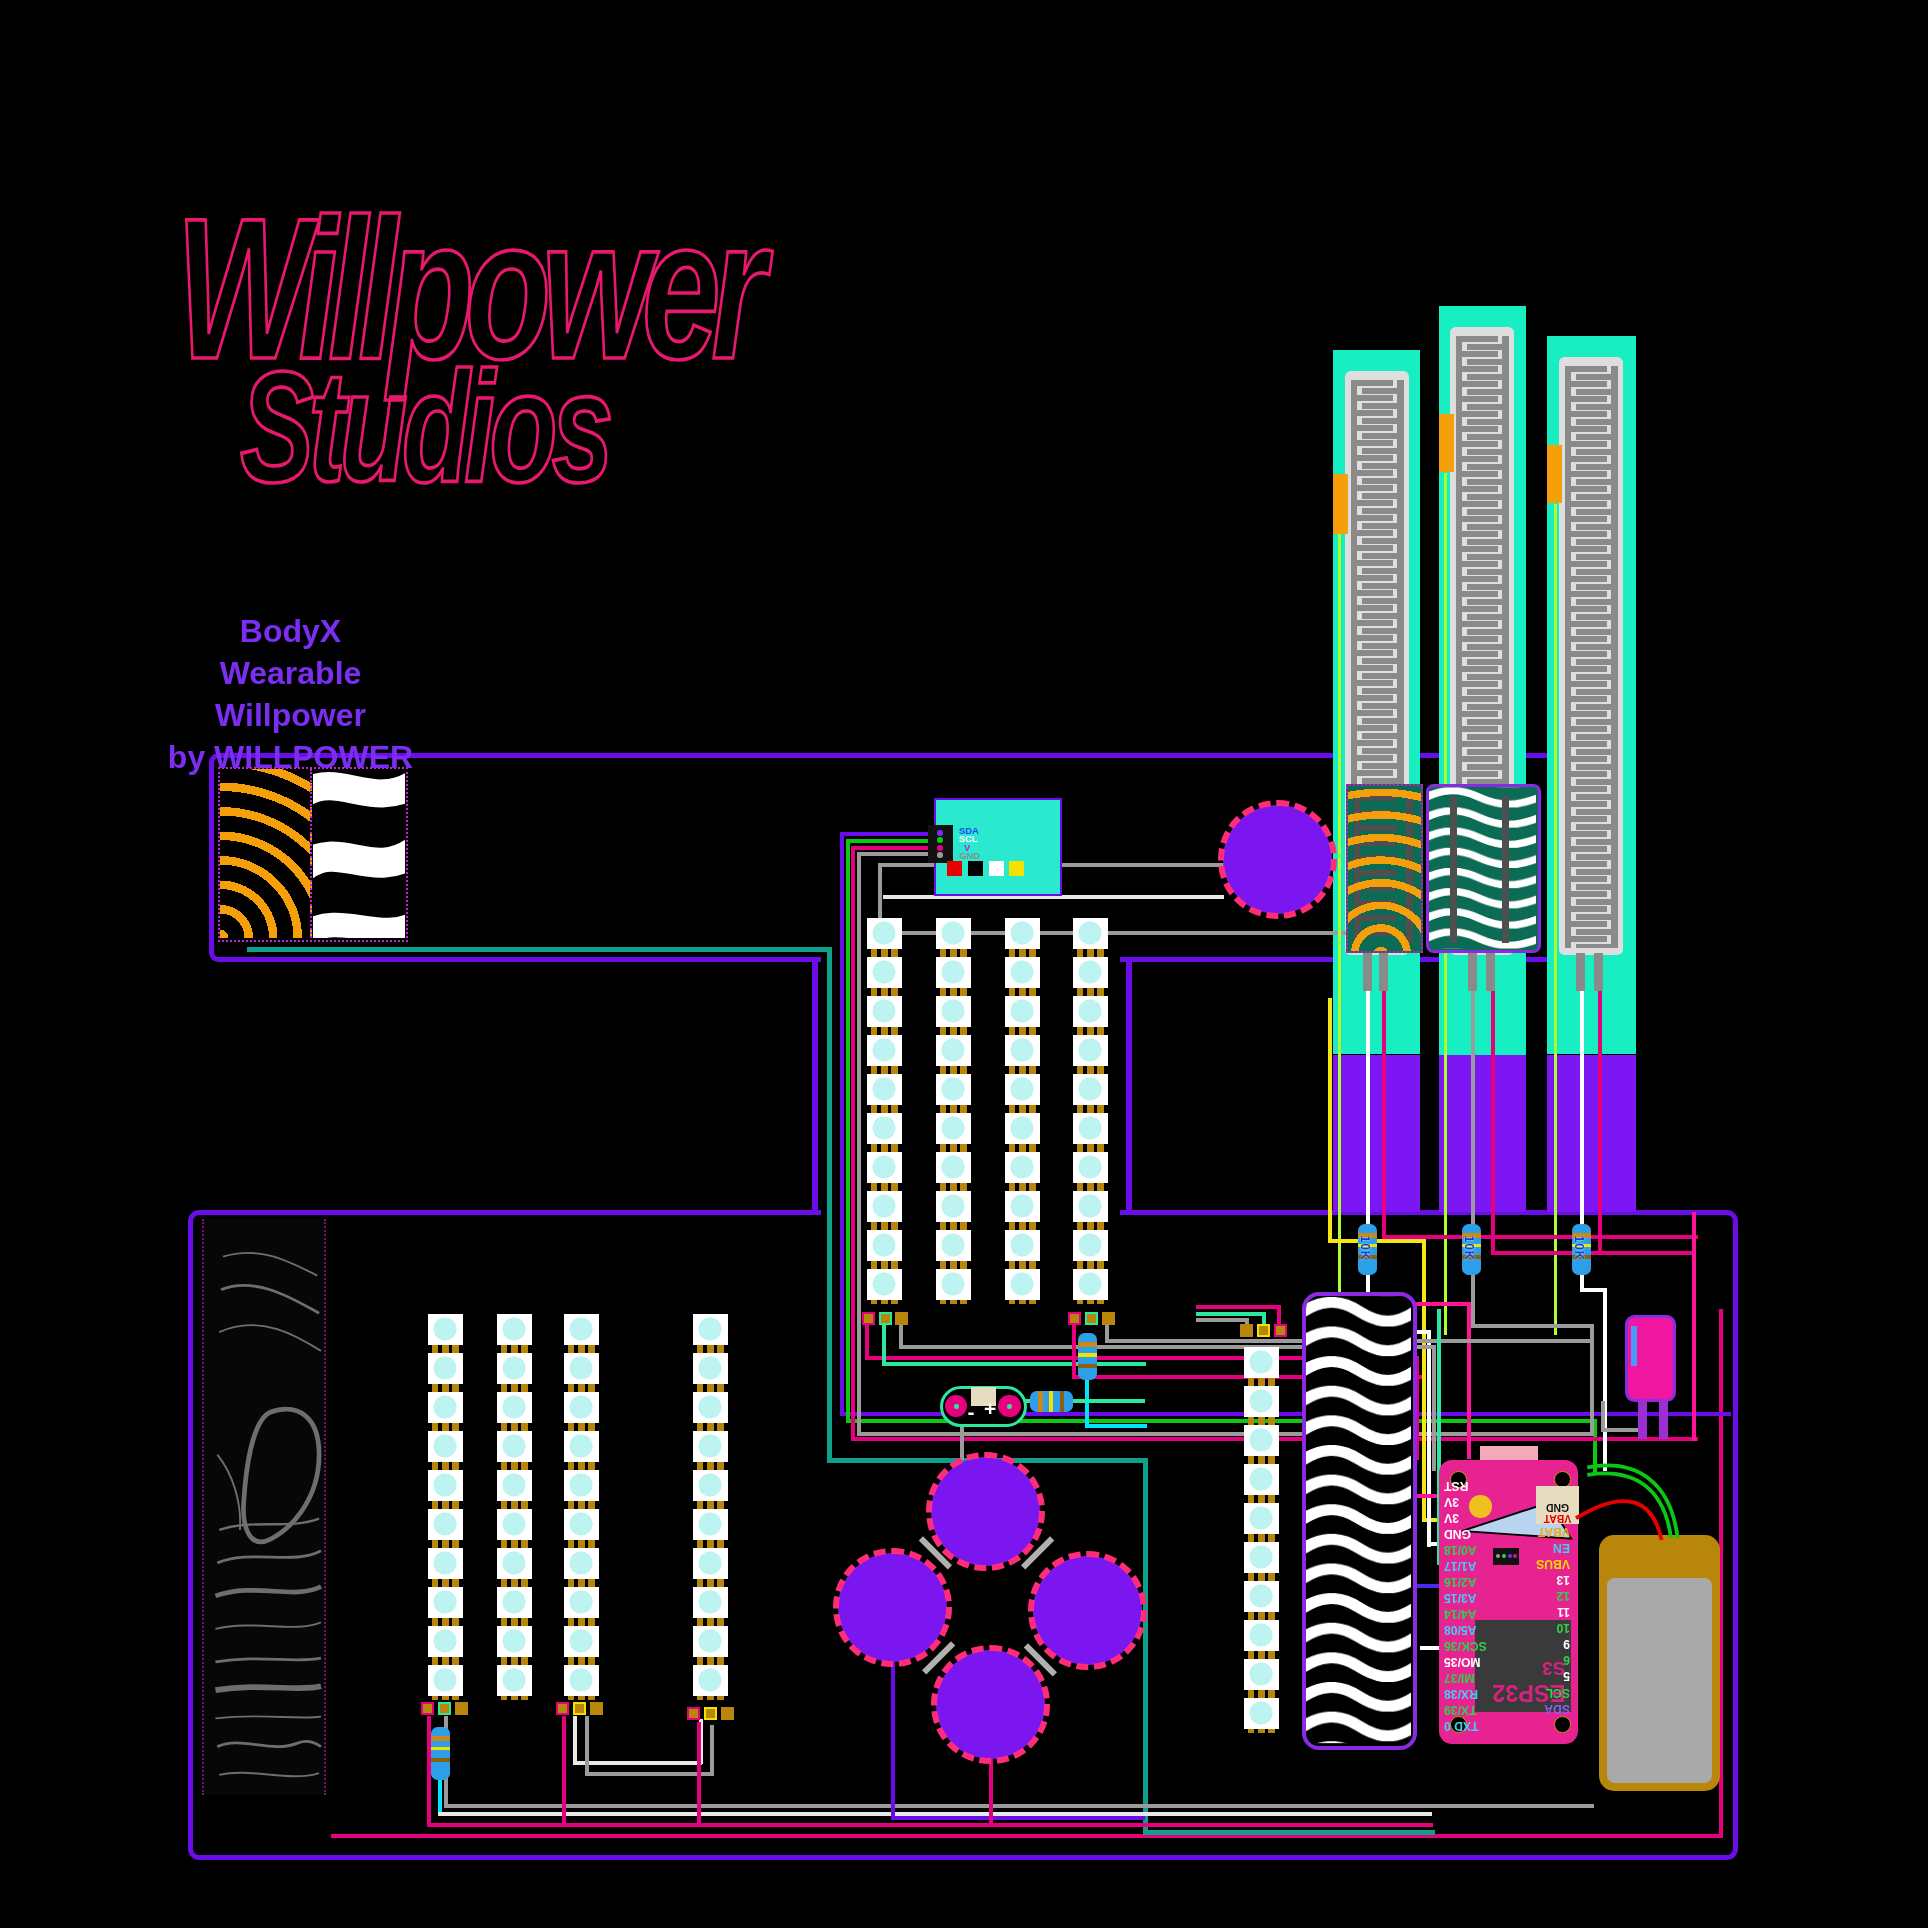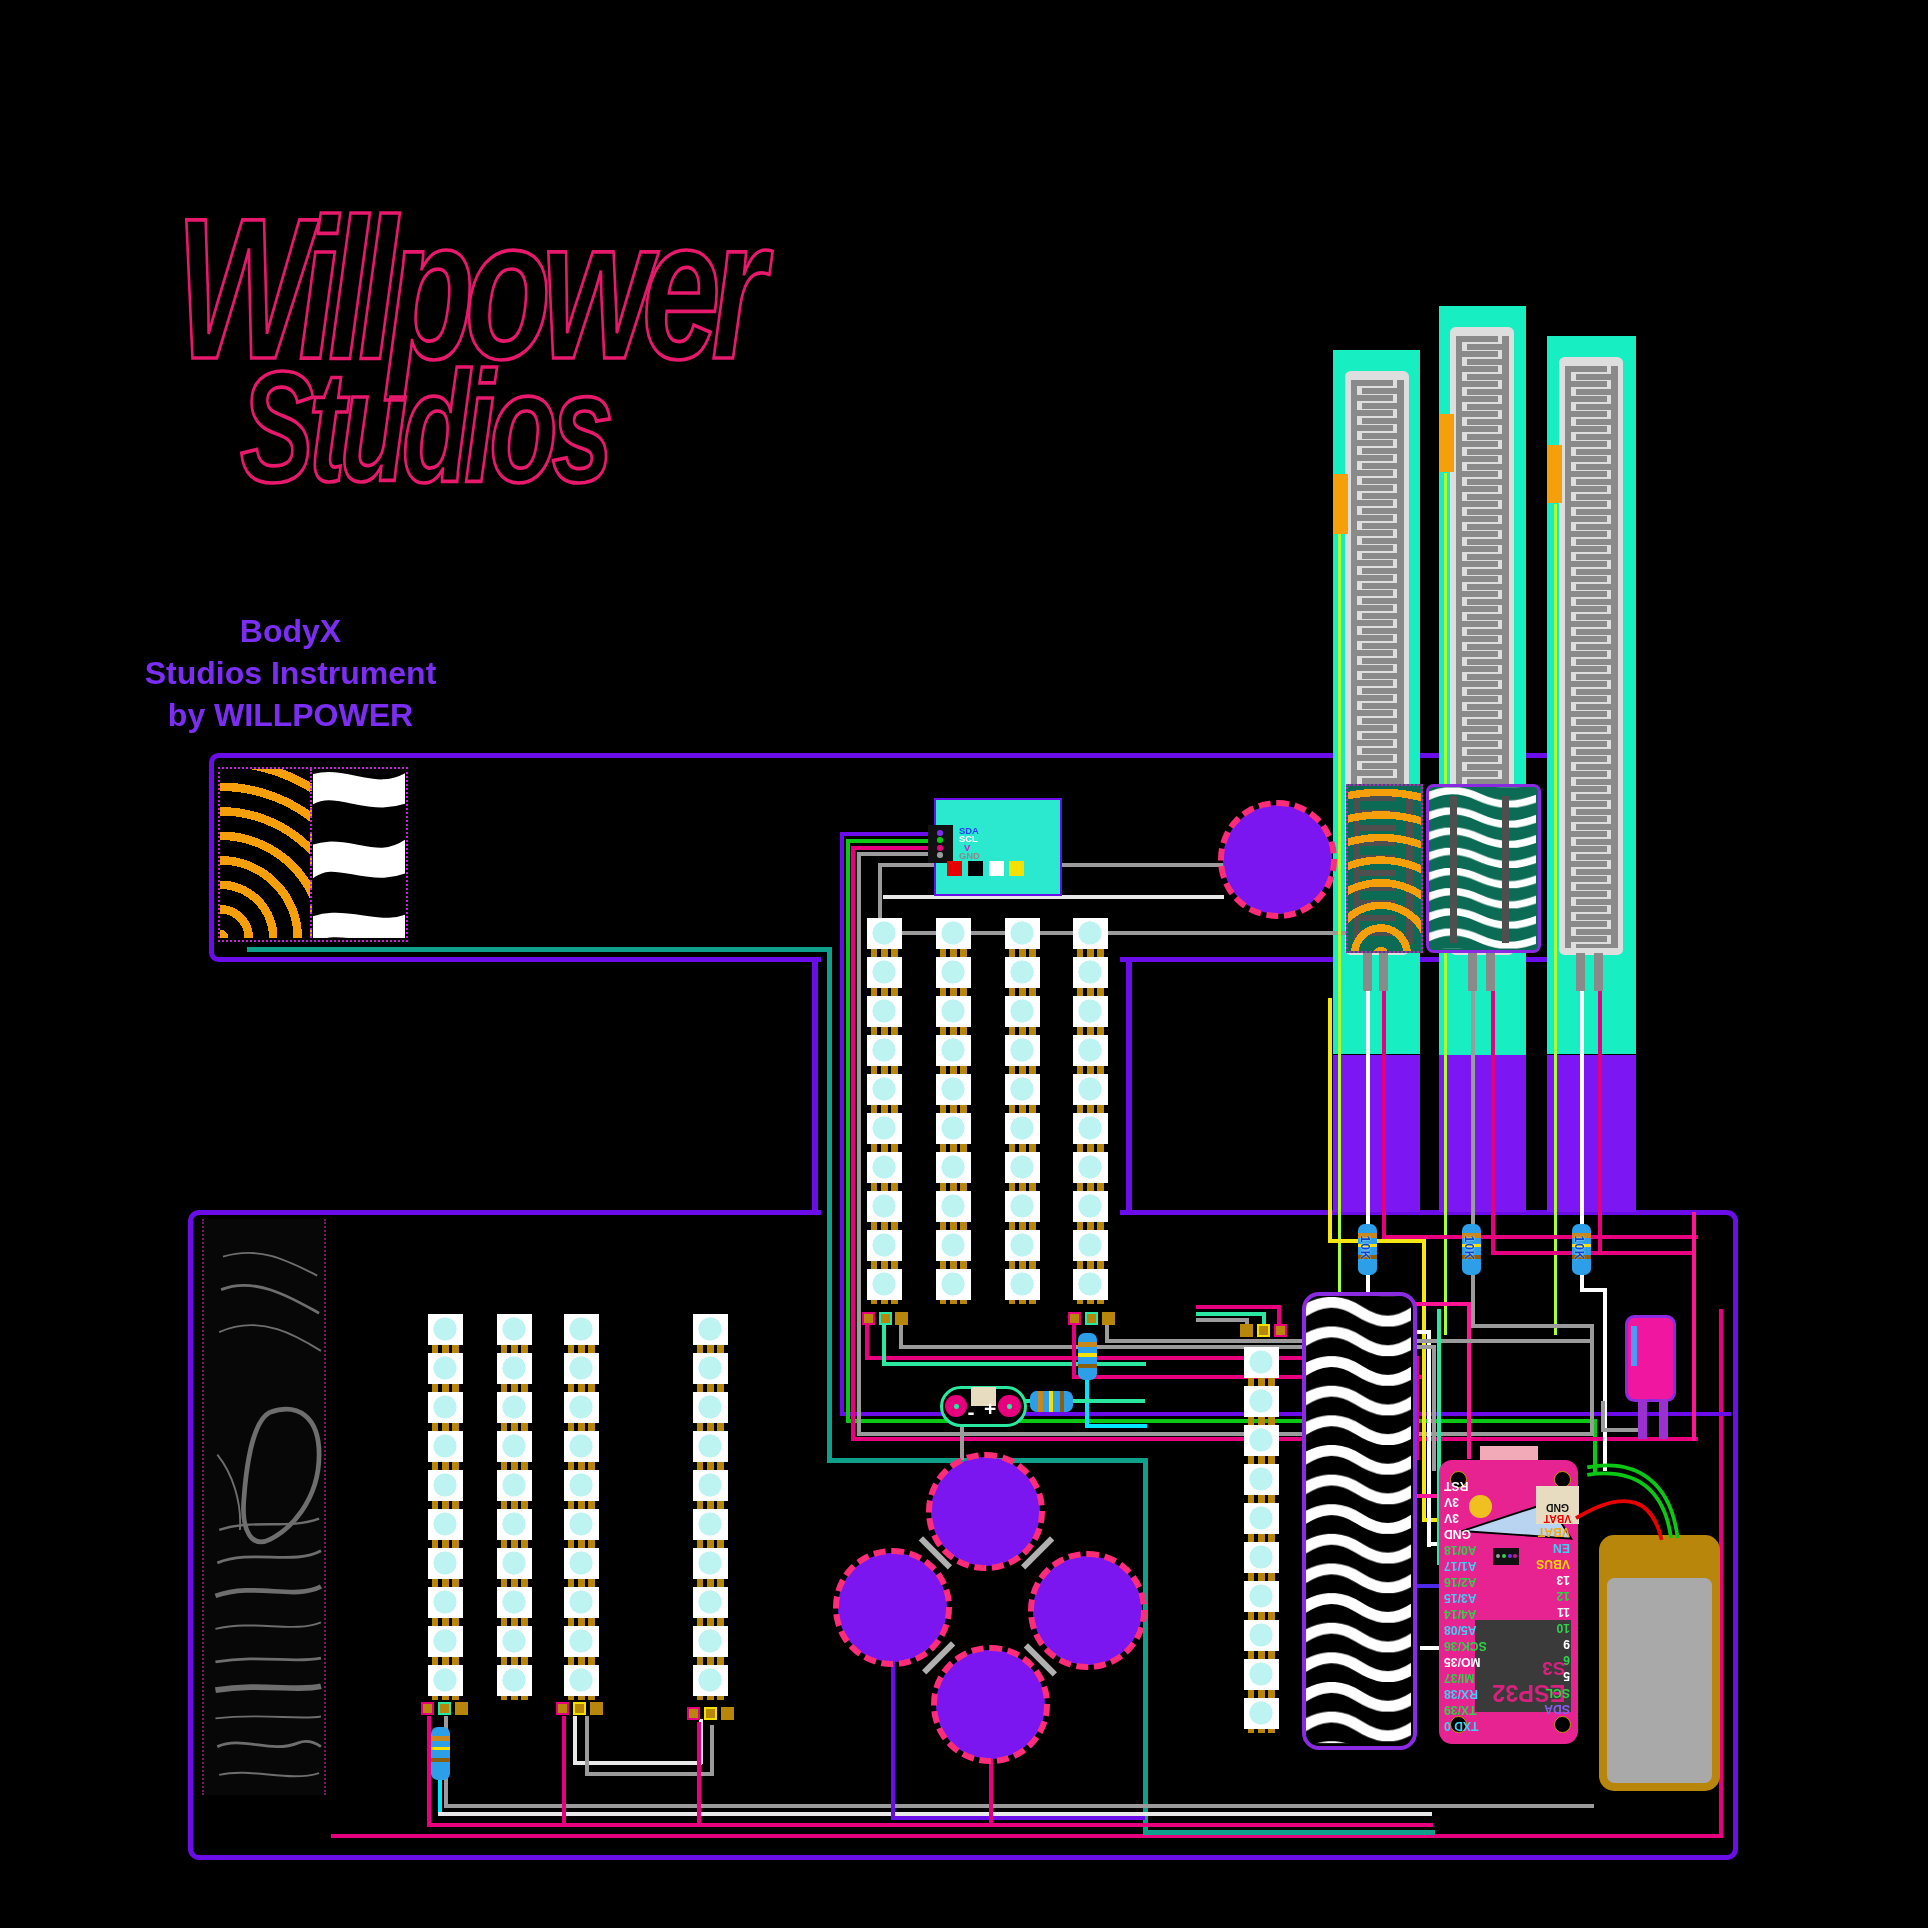--- a/index.html
+++ b/index.html
@@ -403,16 +403,16 @@
 <svg class="a" style="left:113px;top:104px" width="716" height="433" viewBox="0 0 760 460">
   <g fill="none" stroke="#E8186D" stroke-width="2.8" font-family="Liberation Sans, sans-serif" font-weight="bold" font-style="italic">
     <g transform="scale(1,1.42)">
       <text x="375" y="190" font-size="150" text-anchor="middle" letter-spacing="-10">Willpower</text>
       <text x="330" y="282" font-size="118" text-anchor="middle" letter-spacing="-6">Studios</text>
     </g>
   </g>
 </svg>
 <div class="subtitle">
   <div>BodyX</div>
-  <div>Studios Instrument</div>
+  <div>Wearable Willpower</div>
   <div>by WILLPOWER</div>
 </div>
 
 
 </body></html>

